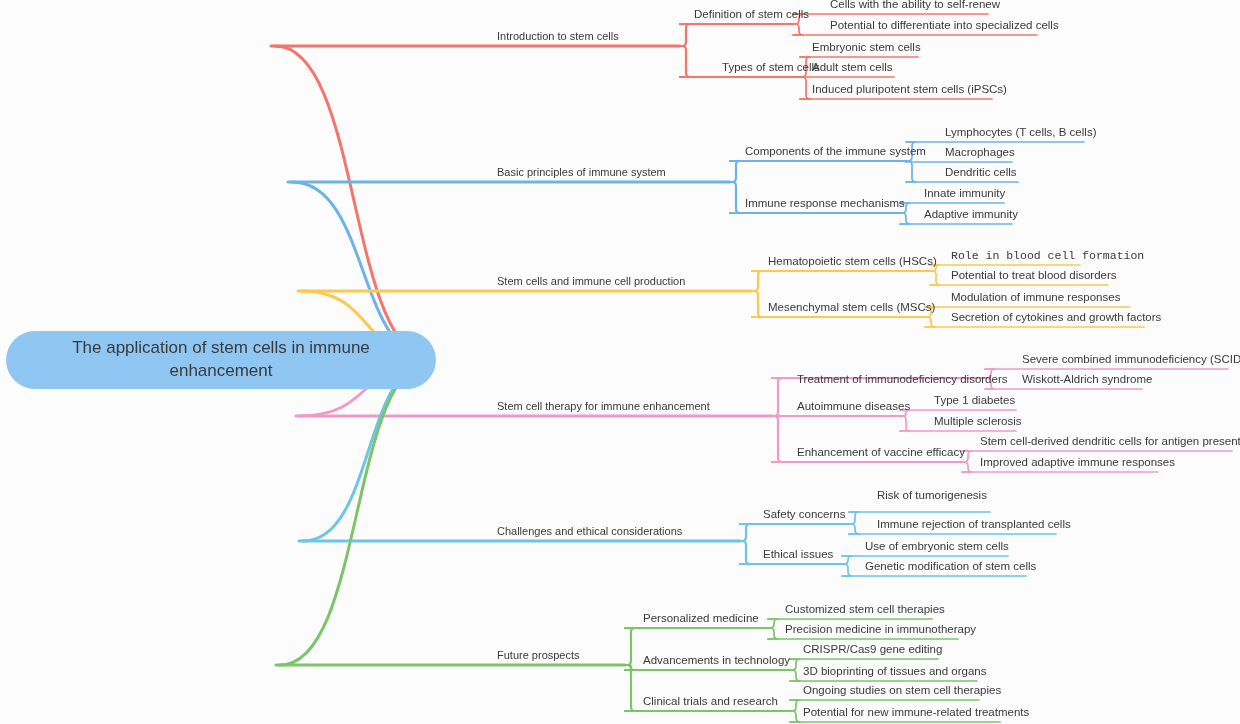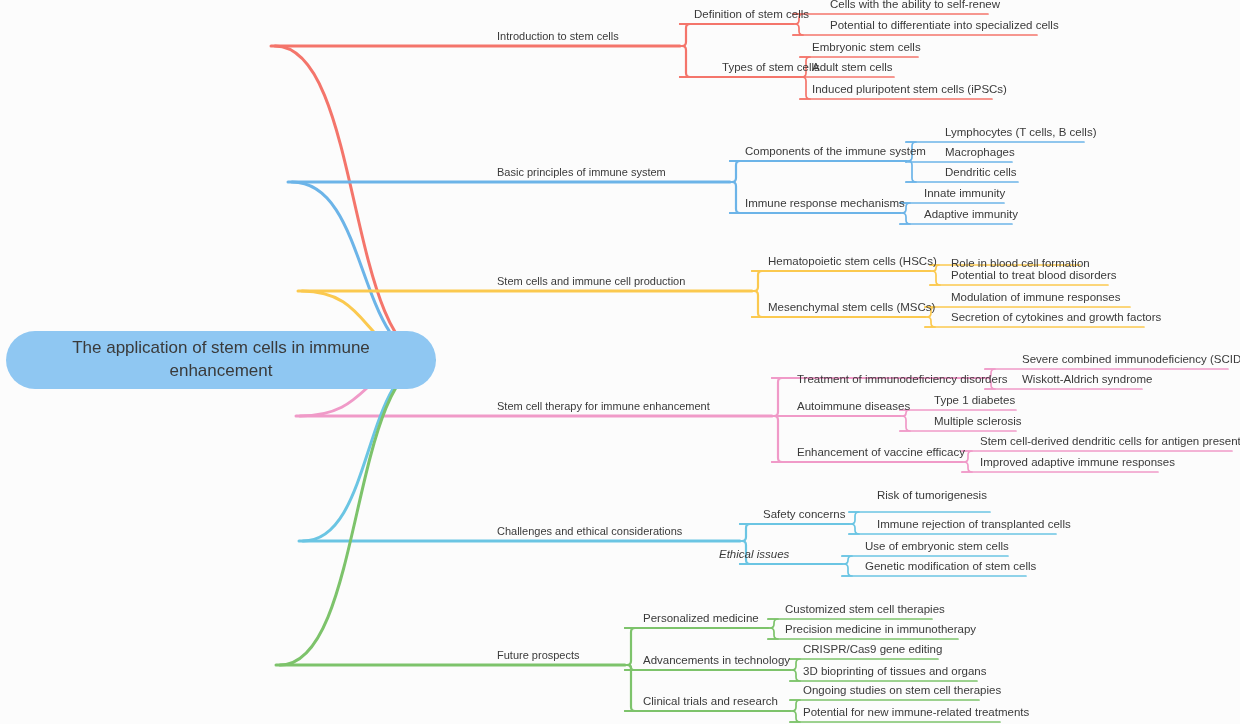--- a/index.html
+++ b/index.html
@@ -156,40 +156,40 @@
       <div class="node-label lvl1-label" style="left: 497px; top: 179px;">Basic principles of immune system</div>
       <div class="node-label lvl2-label" style="left: 745px; top: 158px;">Components of the immune system</div>
       <div class="node-label lvl3-label" style="left: 945px; top: 139px;">Lymphocytes (T cells, B cells)</div>
       <div class="node-label lvl3-label" style="left: 945px; top: 159px;">Macrophages</div>
       <div class="node-label lvl3-label" style="left: 945px; top: 179px;">Dendritic cells</div>
       <div class="node-label lvl2-label" style="left: 745px; top: 210px;">Immune response mechanisms</div>
       <div class="node-label lvl3-label" style="left: 924px; top: 200px;">Innate immunity</div>
       <div class="node-label lvl3-label" style="left: 924px; top: 221px;">Adaptive immunity</div>
       <div class="node-label lvl1-label" style="left: 497px; top: 288px;">Stem cells and immune cell production</div>
       <div class="node-label lvl2-label" style="left: 768px; top: 268px;">Hematopoietic stem cells (HSCs)</div>
-      <div class="node-label lvl3-label" style="left: 951px; top: 270px;">Role in blood cell formation</div>
+      <div class="node-label lvl3-label" style="left: 951px; top: 262px; font-family: Liberation Mono, monospace;">Role in blood cell formation</div>
       <div class="node-label lvl3-label" style="left: 951px; top: 282px;">Potential to treat blood disorders</div>
       <div class="node-label lvl2-label" style="left: 768px; top: 314px;">Mesenchymal stem cells (MSCs)</div>
       <div class="node-label lvl3-label" style="left: 951px; top: 304px; text-align: right;">Modulation of immune responses</div>
       <div class="node-label lvl3-label" style="left: 951px; top: 324px;">Secretion of cytokines and growth factors</div>
       <div class="node-label lvl1-label" style="left: 497px; top: 413px;">Stem cell therapy for immune enhancement</div>
       <div class="node-label lvl2-label" style="left: 797px; top: 386px;">Treatment of immunodeficiency disorders</div>
       <div class="node-label lvl3-label" style="left: 1022px; top: 366px;">Severe combined immunodeficiency (SCID)</div>
       <div class="node-label lvl3-label" style="left: 1022px; top: 386px;">Wiskott-Aldrich syndrome</div>
       <div class="node-label lvl2-label" style="left: 797px; top: 413px;">Autoimmune diseases</div>
       <div class="node-label lvl3-label" style="left: 934px; top: 407px;">Type 1 diabetes</div>
       <div class="node-label lvl3-label" style="left: 934px; top: 428px;">Multiple sclerosis</div>
       <div class="node-label lvl2-label" style="left: 797px; top: 459px;">Enhancement of vaccine efficacy</div>
       <div class="node-label lvl3-label" style="left: 980px; top: 448px;">Stem cell-derived dendritic cells for antigen presentation</div>
       <div class="node-label lvl3-label" style="left: 980px; top: 469px;">Improved adaptive immune responses</div>
       <div class="node-label lvl1-label" style="left: 497px; top: 538px;">Challenges and ethical considerations</div>
       <div class="node-label lvl2-label" style="left: 763px; top: 521px;">Safety concerns</div>
       <div class="node-label lvl3-label" style="left: 877px; top: 502px;">Risk of tumorigenesis</div>
       <div class="node-label lvl3-label" style="left: 877px; top: 531px;">Immune rejection of transplanted cells</div>
-      <div class="node-label lvl2-label" style="left: 719px; top: 561px; font-style: italic;">Ethical issues</div>
+      <div class="node-label lvl2-label" style="left: 763px; top: 561px;">Ethical issues</div>
       <div class="node-label lvl3-label" style="left: 865px; top: 553px;">Use of embryonic stem cells</div>
       <div class="node-label lvl3-label" style="left: 865px; top: 573px;">Genetic modification of stem cells</div>
       <div class="node-label lvl1-label" style="left: 497px; top: 662px;">Future prospects</div>
       <div class="node-label lvl2-label" style="left: 643px; top: 625px;">Personalized medicine</div>
       <div class="node-label lvl3-label" style="left: 785px; top: 616px;">Customized stem cell therapies</div>
       <div class="node-label lvl3-label" style="left: 785px; top: 636px;">Precision medicine in immunotherapy</div>
       <div class="node-label lvl2-label" style="left: 643px; top: 667px;">Advancements in technology</div>
       <div class="node-label lvl3-label" style="left: 803px; top: 656px;">CRISPR/Cas9 gene editing</div>
       <div class="node-label lvl3-label" style="left: 803px; top: 678px;">3D bioprinting of tissues and organs</div>
       <div class="node-label lvl2-label" style="left: 643px; top: 708px;">Clinical trials and research</div>

